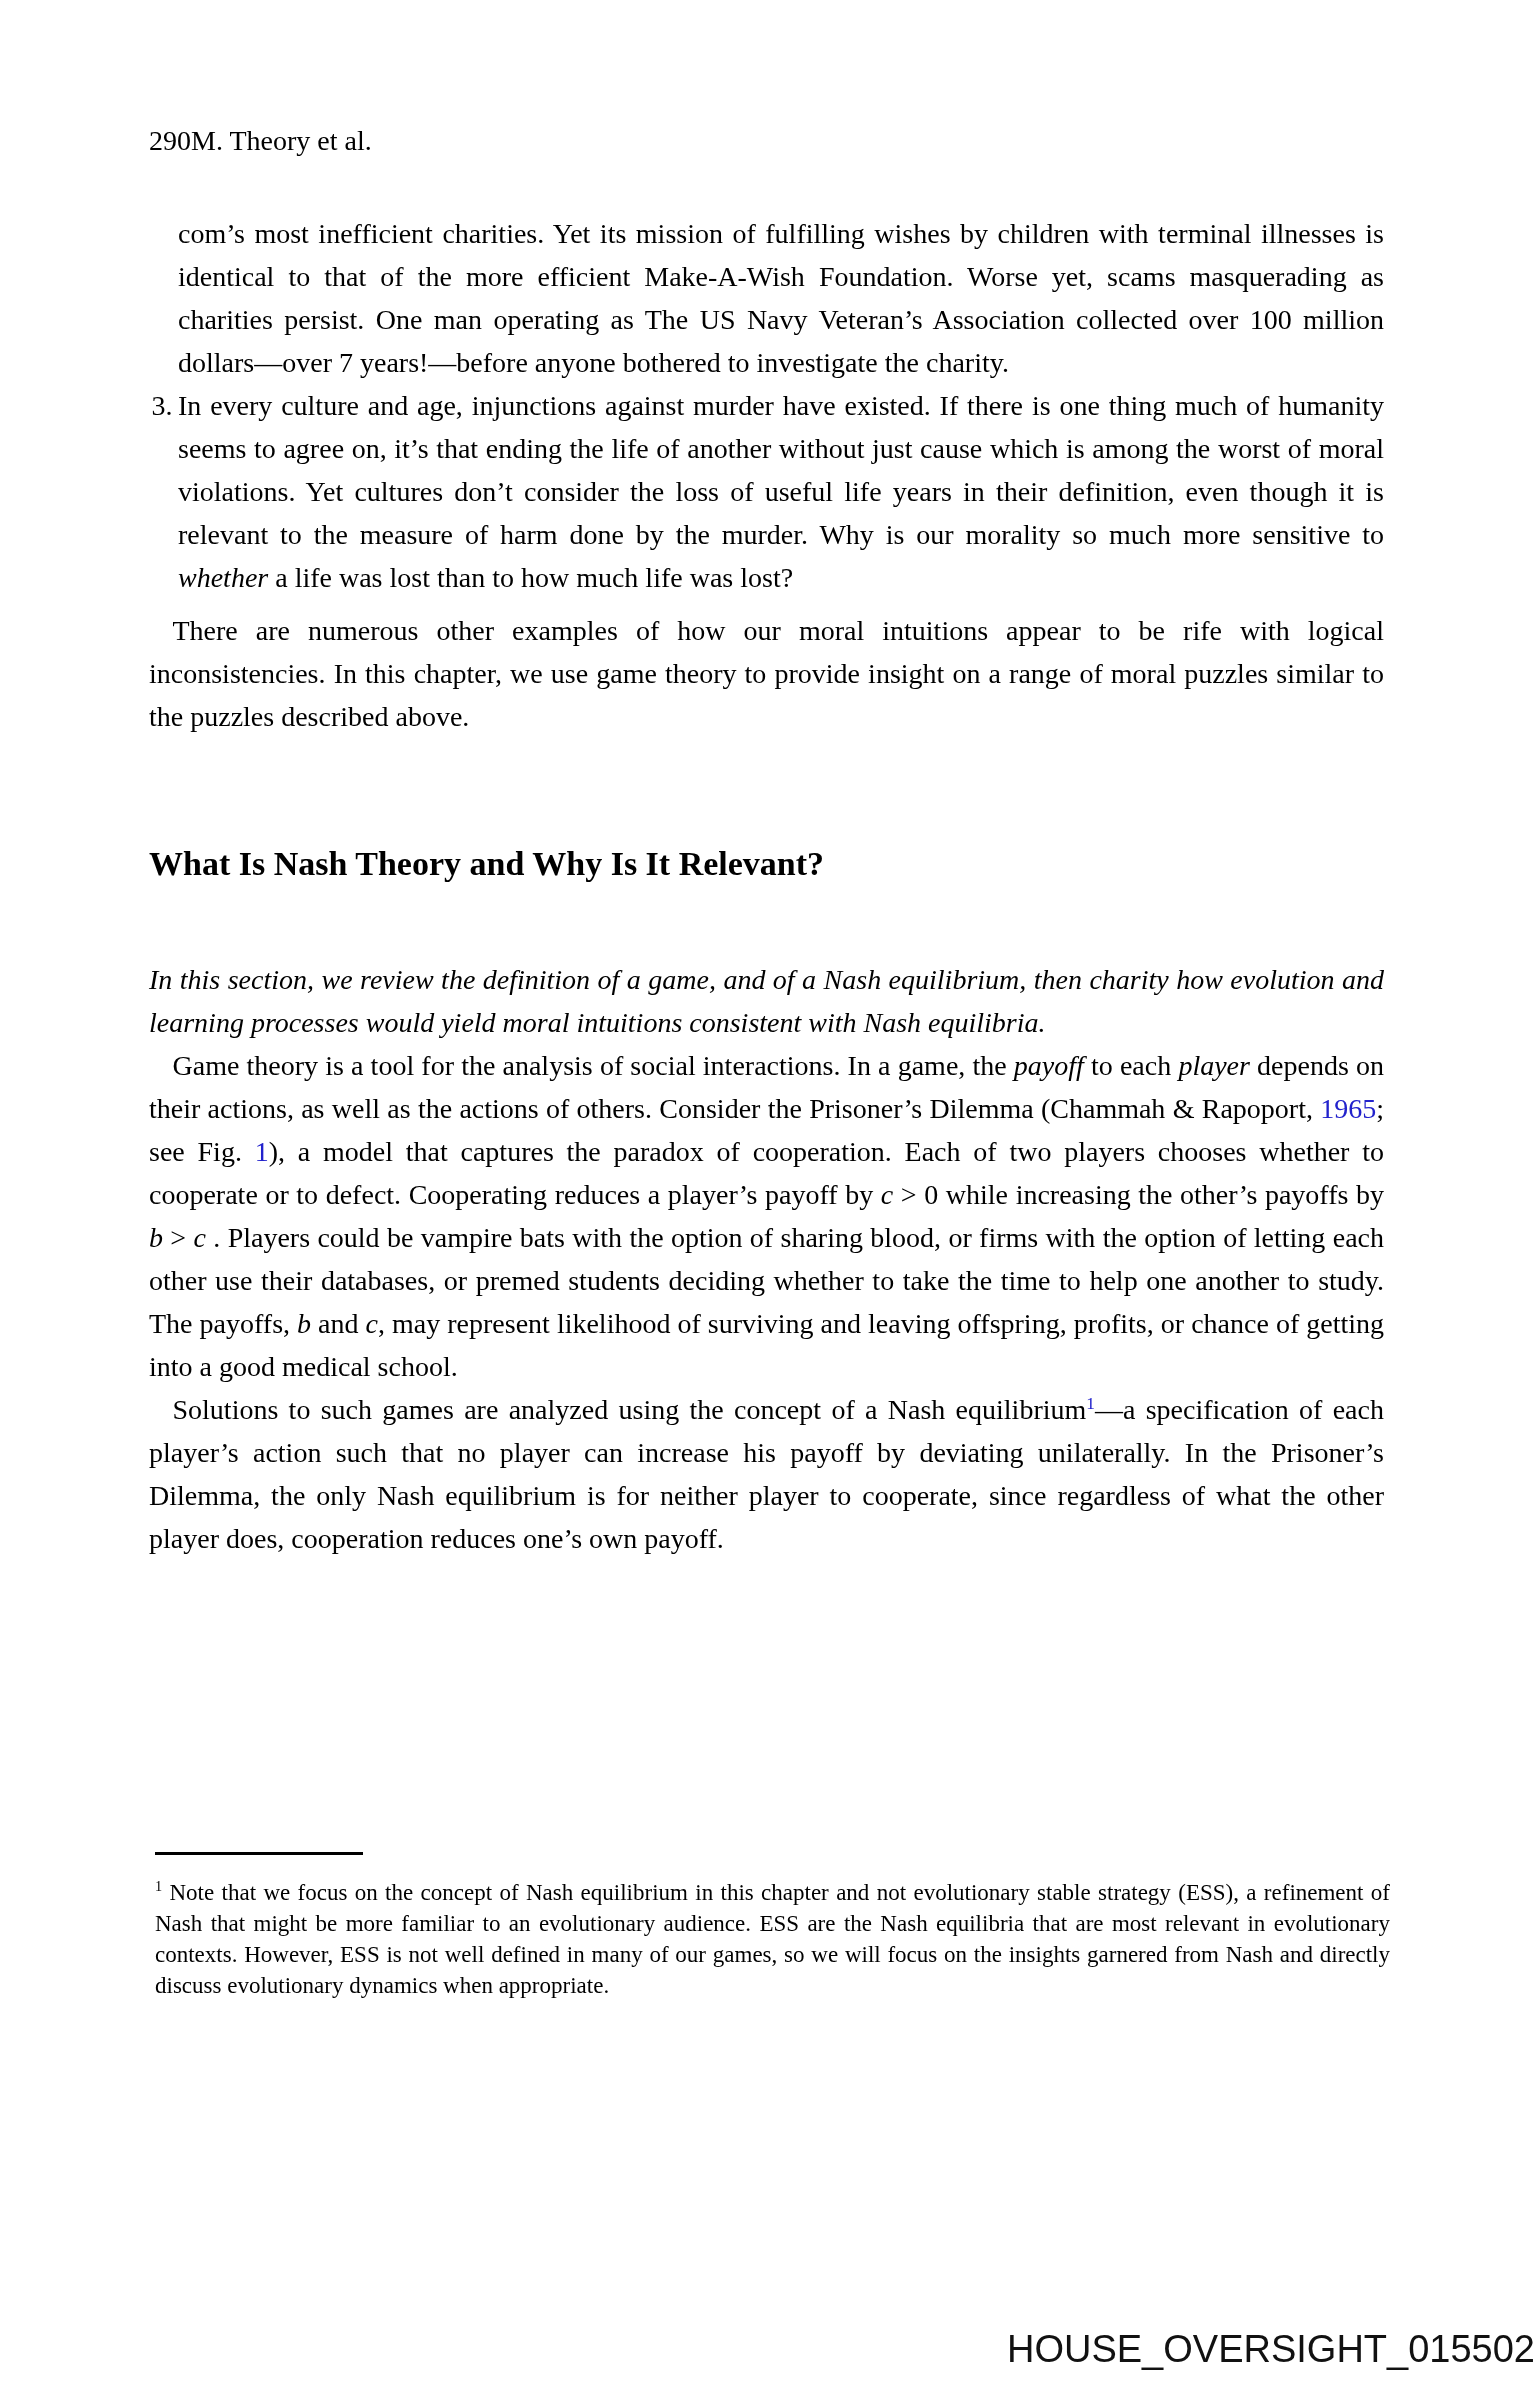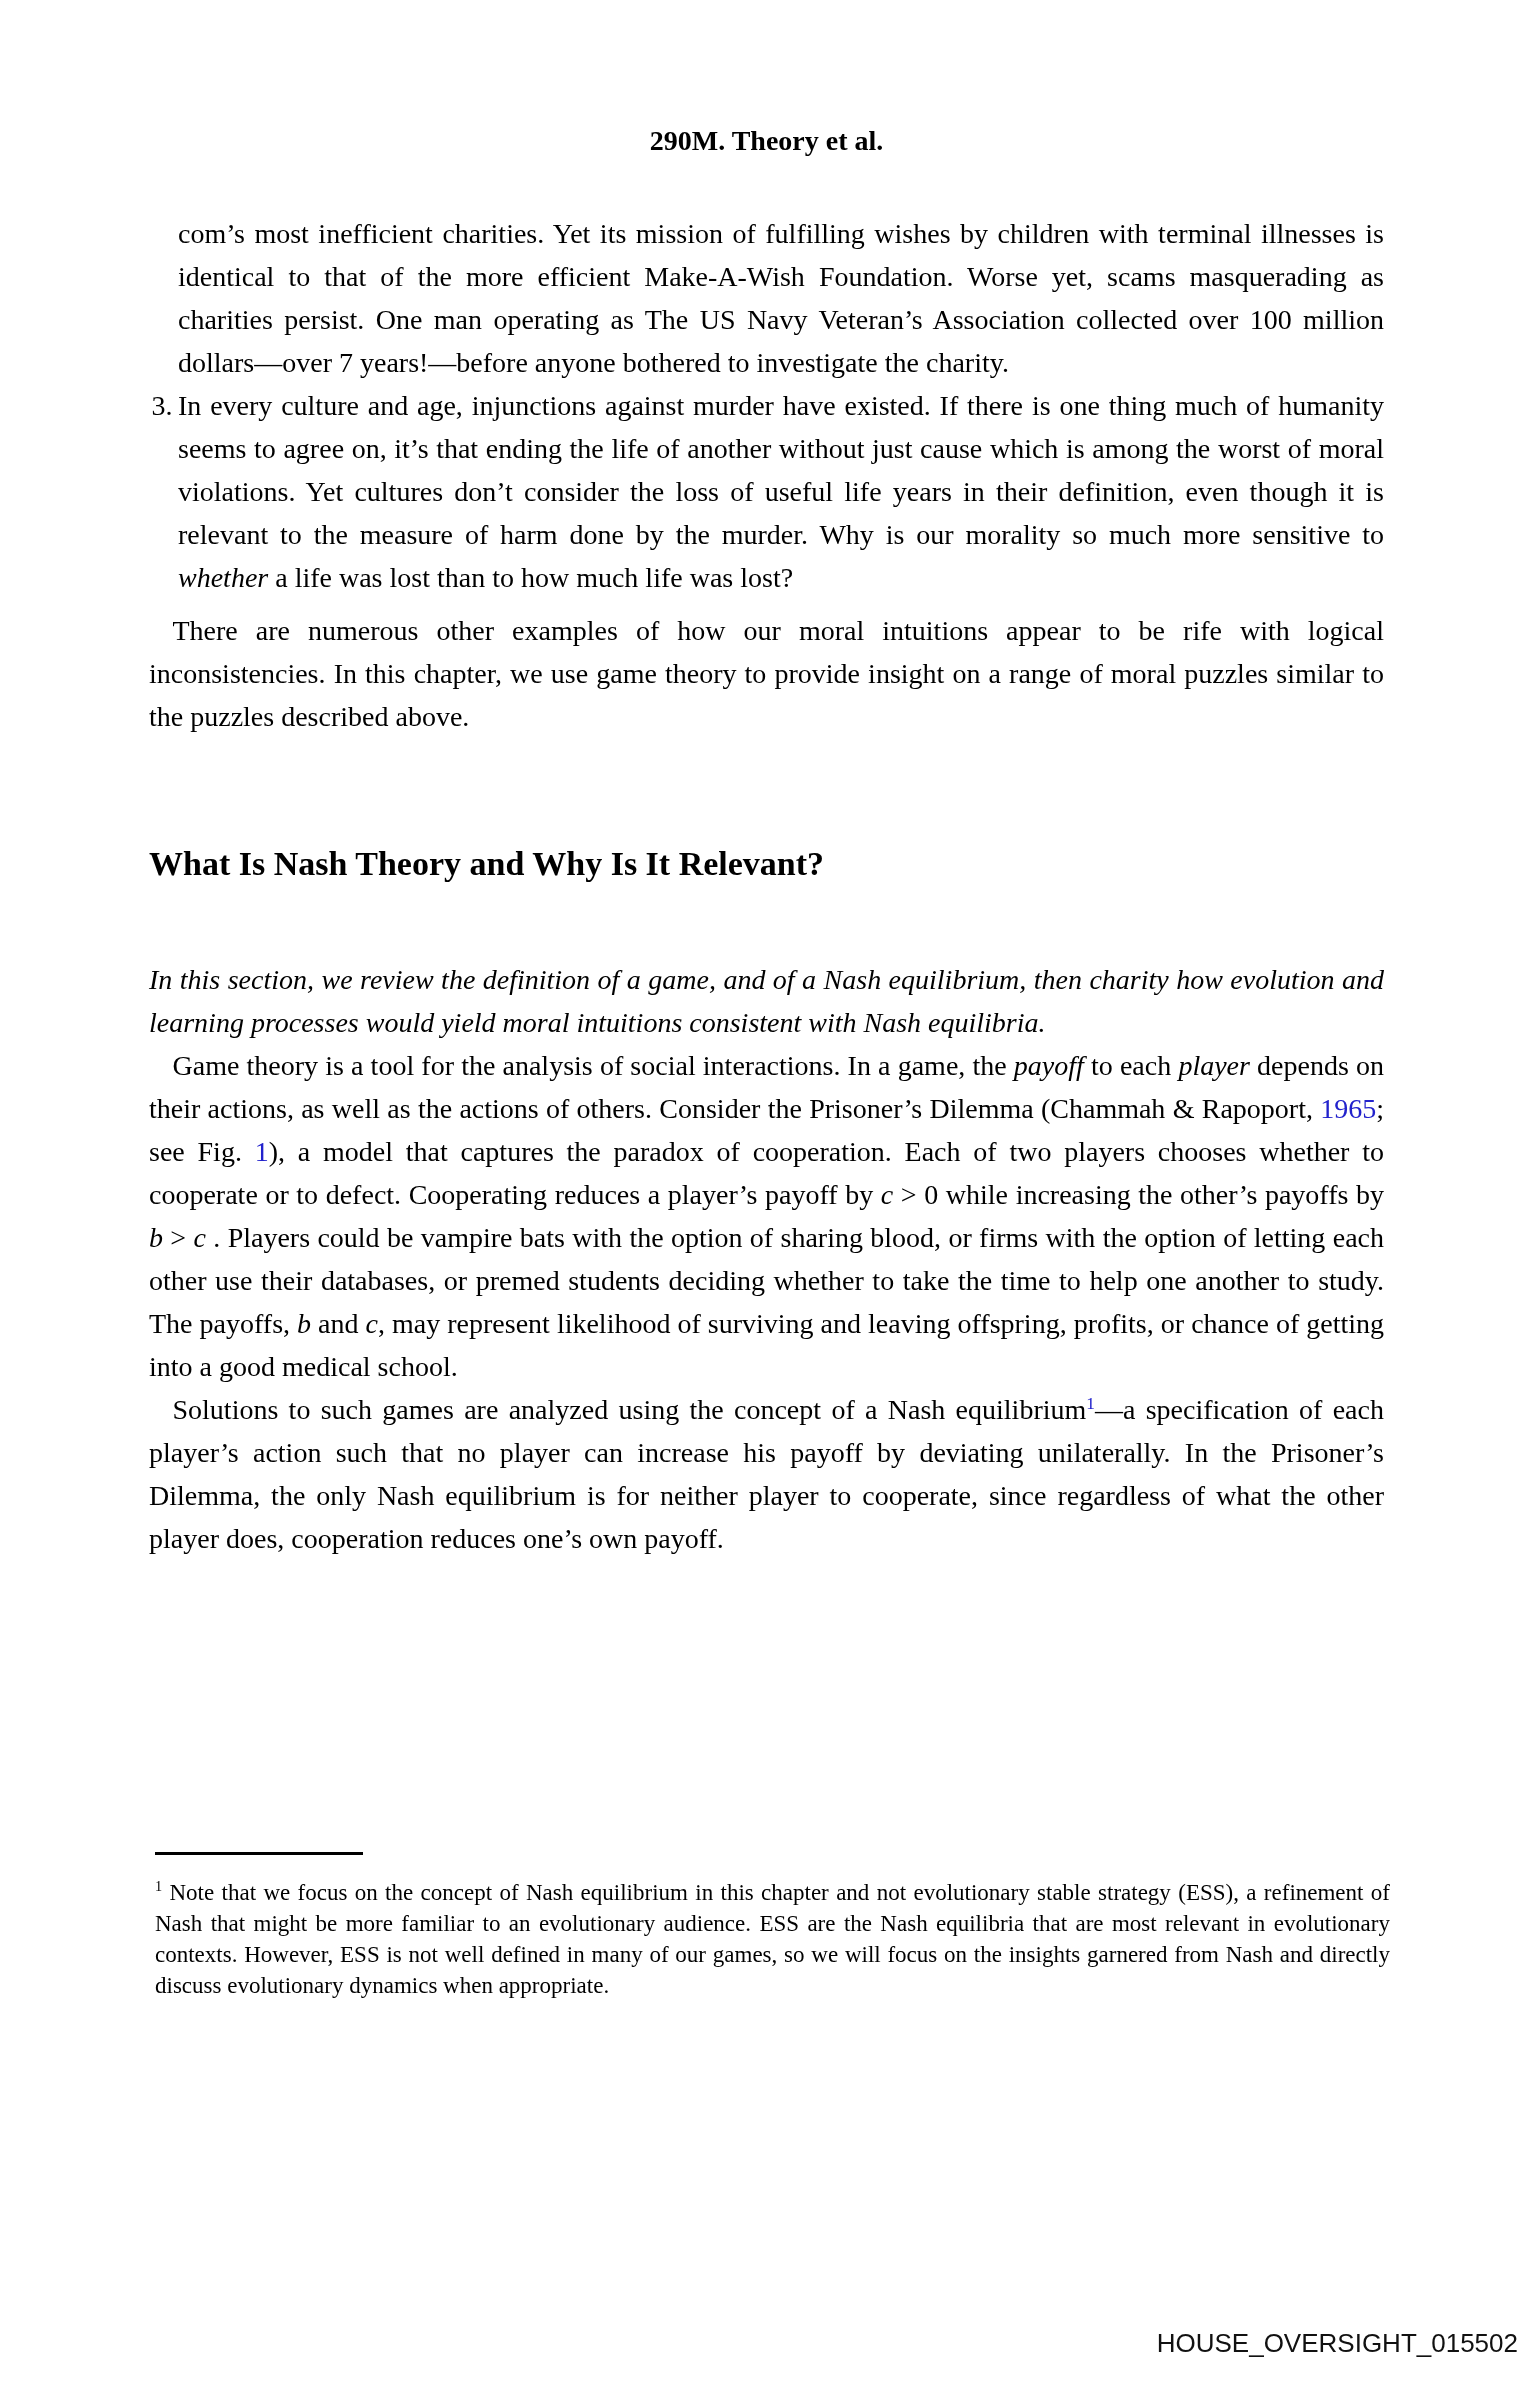--- a/index.html
+++ b/index.html
@@ -9,24 +9,23 @@
     height: 2389px;
     background: #ffffff;
     font-family: "Liberation Serif", serif;
     color: #000000;
     overflow: hidden;
   }
   .running-head {
     position: absolute;
     top: 124px; left: 149px; width: 1235px;
     display: flex;
-    justify-content: center;
+    justify-content: flex-start;
     font-size: 28px;
     line-height: 34px;
-    font-weight: bold;
   }
   .body-col {
     position: absolute;
     top: 212px; left: 149px; width: 1235px;
     font-size: 28px;
     line-height: 43px;
     text-align: justify;
   }
   .body-col p, .body-col div.block { margin: 0; }
   .hang { padding-left: 29px; }
@@ -54,23 +53,23 @@
     margin-left: 6px;
   }
   .footnote-rule {
     width: 208px; height: 2.5px;
     background: #000;
     margin: 0 0 22px 0;
   }
   .footnote p { margin: 0; }
   .watermark {
     position: absolute;
-    top: 2328px; right: 20px;
+    top: 2328px; right: 3px;
     font-family: "Liberation Sans", sans-serif;
-    font-size: 26px;
+    font-size: 38px;
     color: #111111;
     white-space: nowrap;
   }
 </style>
 </head>
 <body>
 
 <div class="page">
 
   <header class="running-head">

